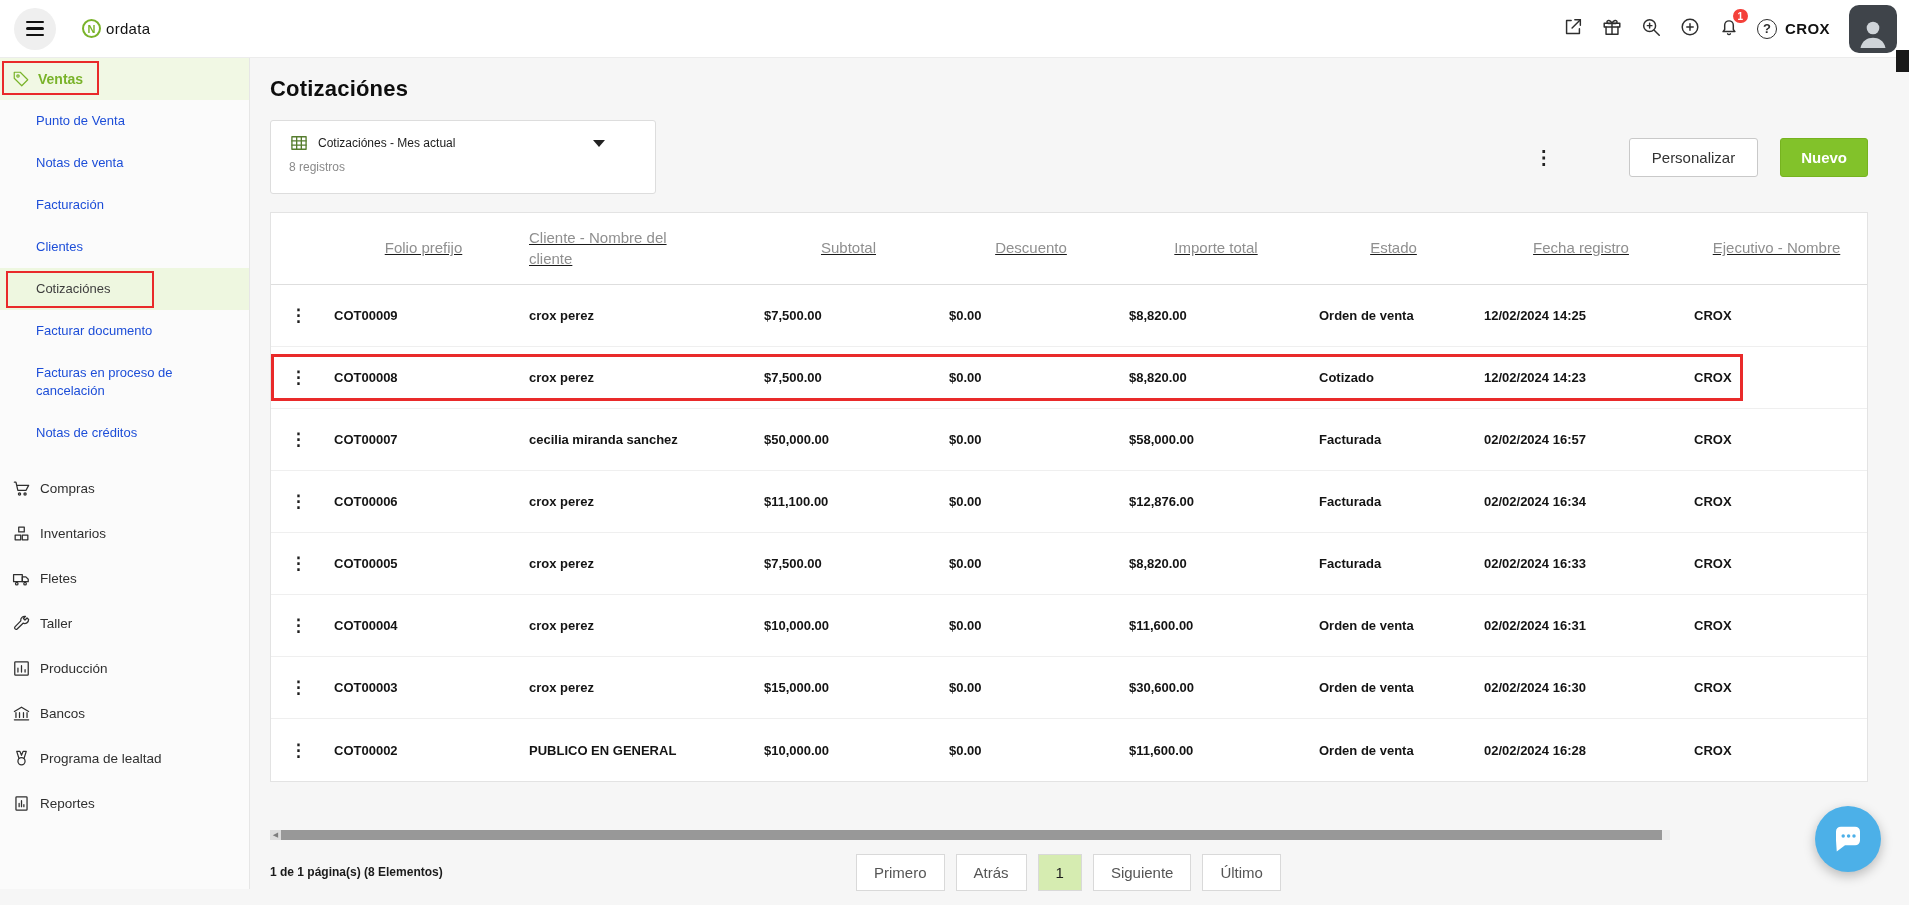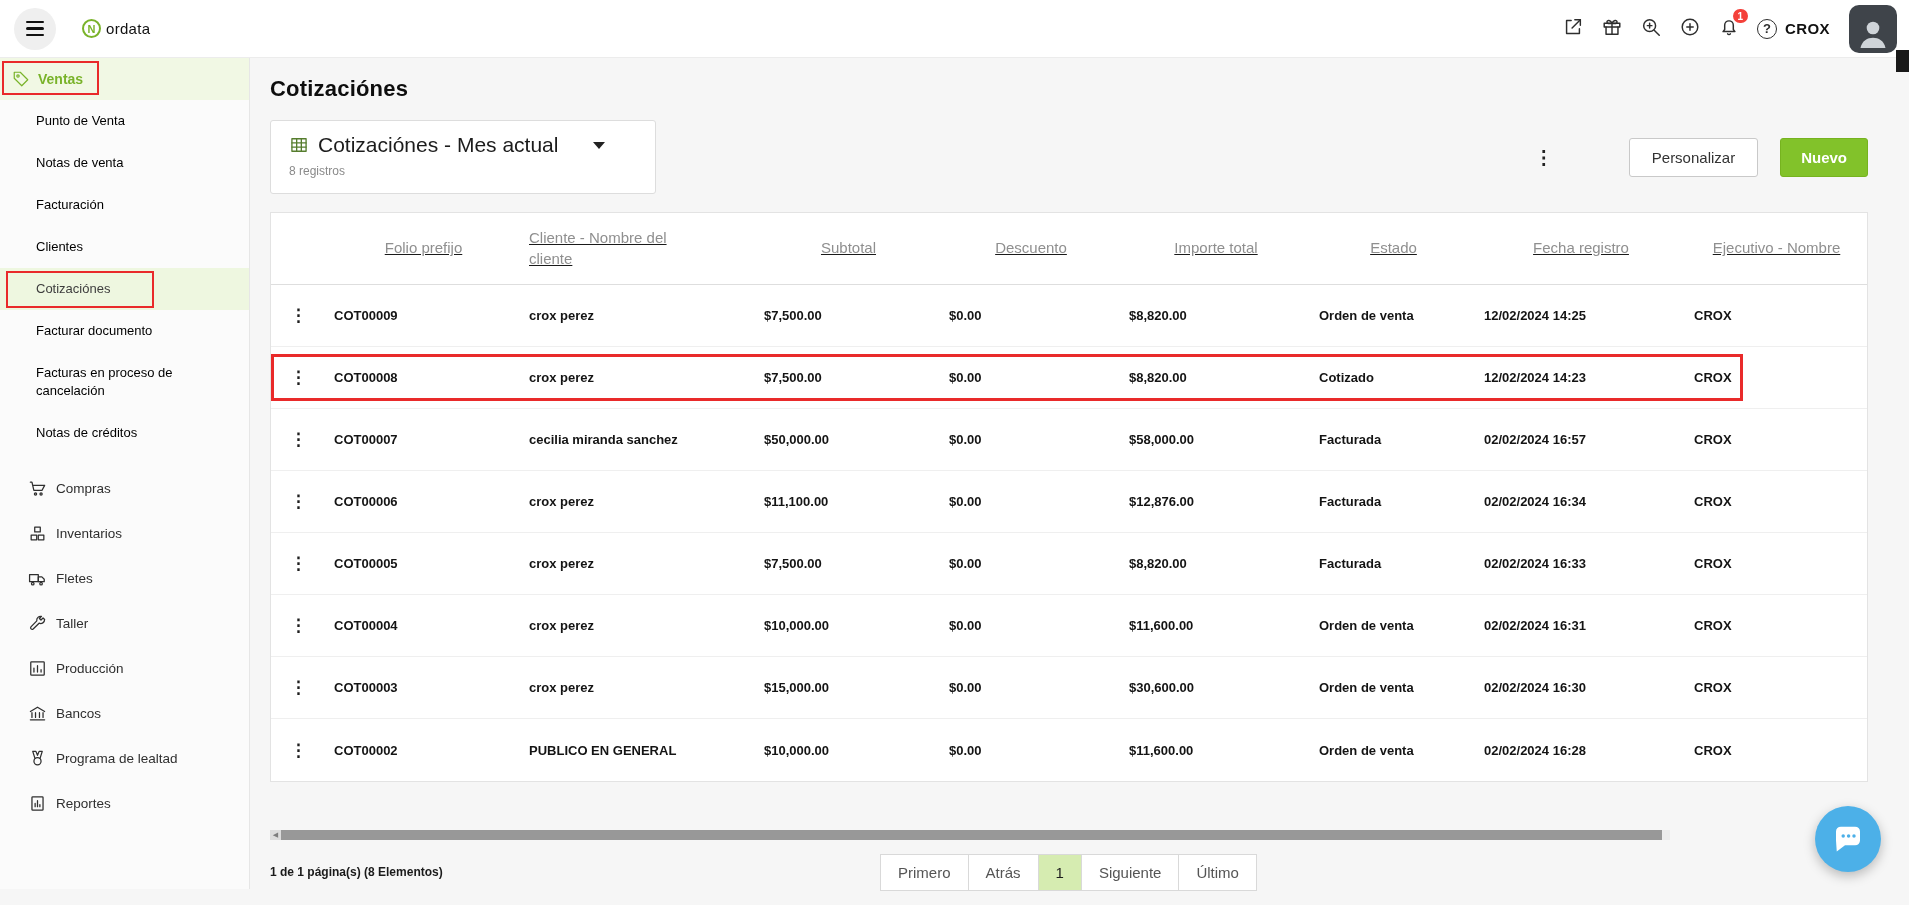--- a/index.html
+++ b/index.html
@@ -49,45 +49,45 @@
   
   .sidebar {
     position:fixed; top:58px; left:0; bottom:16px; width:250px; background:#fbfbfb;
     border-right:1px solid #e6e6e6; overflow:hidden; z-index:20;
   }
   .sb-top {
     display:flex; align-items:center; gap:8px; height:42px; padding:0 12px;
     background:#f1f8e4; color:#79b32a; font-weight:bold; font-size:14px; position:relative; cursor:pointer;
   }
   .sb-sub {
-    padding:12px 12px 12px 36px; font-size:13px; line-height:18px; color:#000000;
+    padding:12px 12px 12px 36px; font-size:13px; line-height:18px; color:#1d4ed8;
     position:relative; cursor:pointer;
   }
   .sb-sub.active { background:#eef7e0; color:#3d3d3d; }
   .sb-modules { margin-top:12px; }
   .sb-mod {
-    display:flex; align-items:center; gap:9px; height:45px; padding:0 28px;
+    display:flex; align-items:center; gap:9px; height:45px; padding:0 12px;
     font-size:13.5px; color:#2f2f2f; cursor:pointer; position:relative;
   }
   .sb-mod.partial { margin-top:30px; }
   .ann { position:absolute; border:2.5px solid #e92a2a; pointer-events:none; }
   .ann-ventas { left:2px; top:3px; width:97px; height:34px; }
   .ann-cot { left:6px; top:3px; width:148px; height:37px; }
 
   
   .main { position:absolute; left:250px; top:58px; right:0; bottom:0; padding:12px 41px 0 20px; }
   .page-title { font-size:22px; font-weight:bold; color:#0e0e0e; margin:6px 0 18px 0; letter-spacing:.2px; }
 
   .toolbar-row { display:flex; align-items:center; justify-content:space-between; }
   .filter-card {
     width:386px; height:74px; background:#fff; border:1px solid #ddd; border-radius:3px;
     padding:12px 14px 0 18px; cursor:pointer;
   }
   .fc-top { display:flex; align-items:center; gap:9px; }
-  .fc-label { font-size:21px; color:#1c1c1c; }
+  .fc-label { font-size:12px; color:#1c1c1c; }
   .caret {
     width:0; height:0; border-left:6px solid transparent; border-right:6px solid transparent;
     border-top:7px solid #222; margin-left:auto; margin-right:36px;
   }
   .fc-count { font-size:12px; color:#8a8a8a; margin-top:7px; }
 
   .actions { display:flex; align-items:center; gap:22px; }
   .kebab-circle {
     width:38px; height:38px; border-radius:50%; border:none; background:transparent;
     font-size:19px; font-weight:bold; color:#222; cursor:pointer; line-height:1;
@@ -126,21 +126,21 @@
   
   .hscroll { margin-top:48px; width:1400px; height:10px; background:#ececec; position:relative; cursor:pointer; }
   .hs-arrow {
     position:absolute; left:0; top:0; width:11px; height:10px; background:#dcdcdc; color:#7d7d7d;
     font-size:7px; line-height:10px; text-align:center;
   }
   .hs-thumb { position:absolute; left:11px; right:8px; top:0; bottom:0; background:#989898; }
 
   .footer-row { position:relative; margin-top:14px; height:40px; }
   .page-summary { position:absolute; left:0; top:11px; font-size:12px; font-weight:bold; color:#1a1a1a; }
-  .pager { display:flex; justify-content:center; }
+  .pager { display:flex; justify-content:center;gap:12px; }
   .pg {
     background:#fff; border:1px solid #d9d9d9; margin-left:-1px; padding:9px 17px;
     font-size:15px; color:#555; cursor:pointer; font-family:inherit; min-width:34px;
   }
   .pg.active { background:#d6ecb1; color:#1c1c1c; }
 
   
   .chat-fab {
     position:fixed; right:28px; bottom:33px; width:66px; height:66px; border-radius:50%;
     background:#4cb0e8; border:none; cursor:pointer; box-shadow:0 4px 12px rgba(0,0,0,.25);

